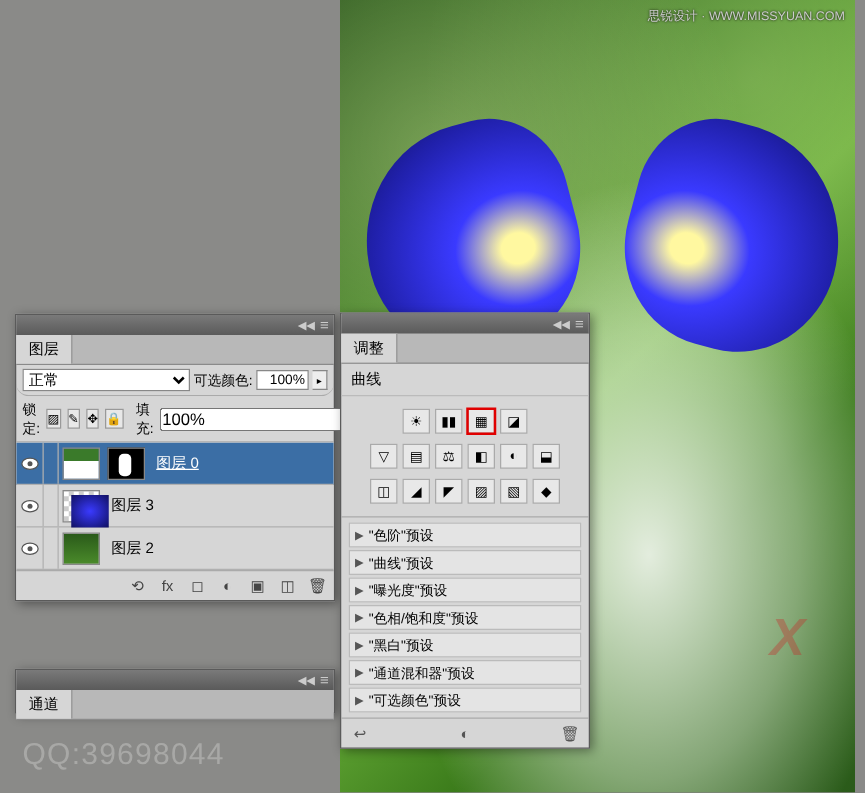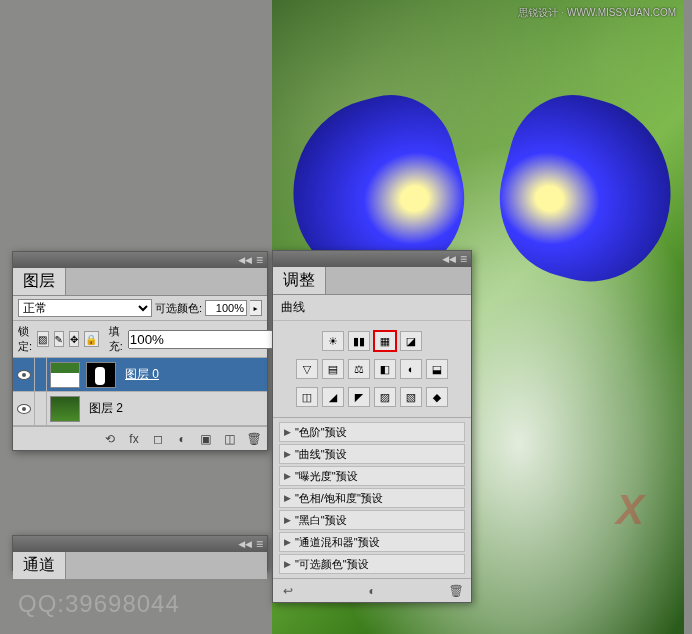--- a/index.html
+++ b/index.html
@@ -30,25 +30,25 @@
 }
 .panel-header {
   height: 16px; background: linear-gradient(#7a7a7a, #5a5a5a);
   display: flex; align-items: center; padding: 0 4px;
 }
 .panel-header .grip { flex: 1; }
 .panel-header .arrows { color: #ccc; font-size: 9px; cursor: pointer; }
 .panel-header .menu-btn { color: #ccc; font-size: 12px; margin-left: 4px; cursor: pointer; }
 
 .tabs { display: flex; background: #b8b8b8; border-bottom: 1px solid #8a8a8a; }
-.tab { padding: 3px 10px; background: #d6d6d6; border-right: 1px solid #8a8a8a; font-size: 16px; }
+.tab { padding: 3px 10px; background: #d6d6d6; border-right: 1px solid #8a8a8a; font-size: 12px; }
 
 
 .layers-panel { left: 12px; top: 251px; width: 256px; }
-.layers-controls { display: flex; align-items: center; padding: 3px 5px; gap: 3px; border-bottom: 1px solid #aaa; }
+.layers-controls { display: flex; align-items: center; padding: 3px 5px; gap: 3px; border-bottom: 1px solid #aaa; border-radius: 10px; }
 .layers-controls select { flex: 1; height: 18px; font-size: 12px; background: #fff; border: 1px solid #888; }
 .layers-controls .lbl { font-size: 11px; }
 .layers-controls input { width: 42px; height: 16px; font-size: 11px; border: 1px solid #888; text-align: right; padding-right: 2px; }
 .layers-controls .drop { width: 12px; height: 16px; border: 1px solid #888; border-left: none; background: #eee; display: inline-flex; align-items: center; justify-content: center; font-size: 8px; }
 .lock-row { display: flex; align-items: center; padding: 3px 5px; gap: 5px; border-bottom: 1px solid #aaa; font-size: 11px; }
 .lock-row .icon-btn { width: 16px; height: 16px; border: 1px solid #999; background: #e8e8e8; display: inline-flex; align-items: center; justify-content: center; font-size: 10px; }
 
 .layer-list { background: #d6d6d6; max-height: 160px; overflow: auto; }
 .layer-row { display: flex; align-items: center; height: 34px; border-bottom: 1px solid #b0b0b0; }
 .layer-row.selected { background: #3b6ea5; color: #fff; text-decoration: underline; }
@@ -136,20 +136,30 @@
       <div class="link-col"></div>
       <span class="thumb dress"></span>
       <span class="thumb mask"></span>
       <span class="layer-name">图层 0</span>
     </div>
     <div class="layer-row">
       <div class="eye-col">
           <span class="eye"></span>
         </div>
       <div class="link-col"></div>
+      <span class="thumb checker" style="position:relative">
+          <span class="thumb wing" style="position:absolute;inset:3px;border:none"></span>
+        </span>
+      <span class="layer-name">图层 3</span>
+    </div>
+    <div class="layer-row">
+      <div class="eye-col">
+          <span class="eye"></span>
+        </div>
+      <div class="link-col"></div>
       <span class="thumb forest"></span>
       <span class="layer-name">图层 2</span>
     </div>
   </div>
   <div class="panel-footer">
     <span class="fbtn">⟲</span>
     <span class="fbtn">fx</span>
     <span class="fbtn">◻</span>
     <span class="fbtn">◐</span>
     <span class="fbtn">▣</span>

